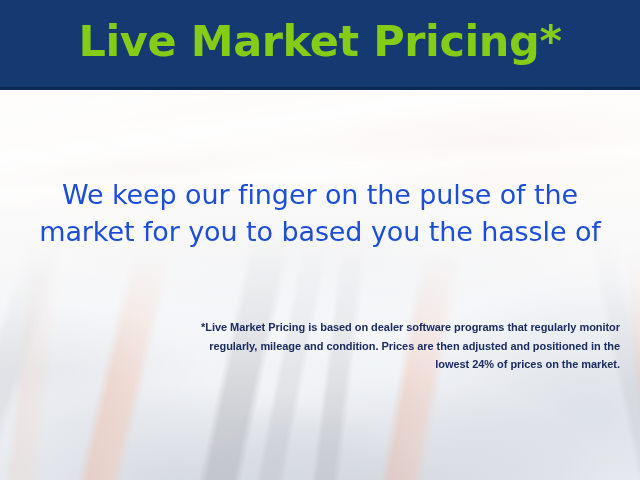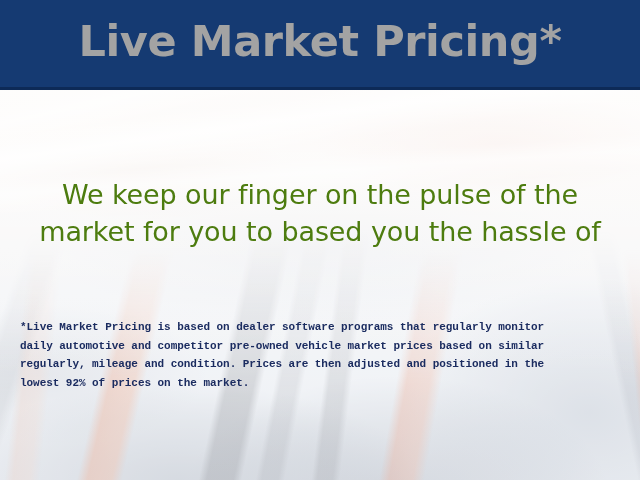--- a/index.html
+++ b/index.html
@@ -108,56 +108,56 @@
     width: 640px;
     height: 90px;
     background: #153a72;
     box-sizing: border-box;
     border-bottom: 3px solid #0d2a57;
     display: flex;
     align-items: center;
     justify-content: center;
   }
   .banner-title {
-    color: #a3a3a3;
+    color: #84cc16;
     font-family: "DejaVu Sans", sans-serif;
     font-size: 43px;
     font-weight: bold;
     letter-spacing: -0.4px;
     line-height: 1;
     white-space: nowrap;
     margin: 0;
     padding-bottom: 4px;
   }
 
   
   .headline {
     position: absolute;
     left: 22px;
     top: 176px;
     width: 596px;
     text-align: center;
-    color: #4d7c0f;
+    color: #1d4ed8;
     font-family: "DejaVu Sans", sans-serif;
     font-size: 27px;
     font-weight: 500;
     line-height: 37px;
     letter-spacing: -0.1px;
   }
   .headline-line { display: block; white-space: nowrap; }
 
   
   .disclaimer {
     position: absolute;
     left: 20px;
     top: 318px;
     width: 600px;
-    text-align: left;
+    text-align: right;
     color: #1b2c60;
-    font-family: Liberation Mono, monospace;
+    font-family: Liberation Sans, sans-serif;
     font-size: 11px;
     font-weight: bold;
     line-height: 18.5px;
     letter-spacing: -0.05px;
   }
   .disclaimer-line { display: block; white-space: nowrap; }
 </style>
 </head>
 <body>
 
@@ -176,18 +176,17 @@
     <h1 class="banner-title">Live Market Pricing*</h1>
   </div>
 
   <div class="headline">
     <span class="headline-line">We keep our finger on the pulse of the</span>
     <span class="headline-line">market for you to based you the hassle of</span>
   </div>
 
   <div class="disclaimer">
     <span class="disclaimer-line">*Live Market Pricing is based on dealer software programs that regularly monitor</span>
-    <span class="disclaimer-line">daily automotive and competitor pre-owned vehicle market prices based on similar</span>
     <span class="disclaimer-line">regularly, mileage and condition. Prices are then adjusted and positioned in the</span>
-    <span class="disclaimer-line">lowest 92% of prices on the market.</span>
+    <span class="disclaimer-line">lowest 24% of prices on the market.</span>
   </div>
 
 </div>
 
 </body></html>

